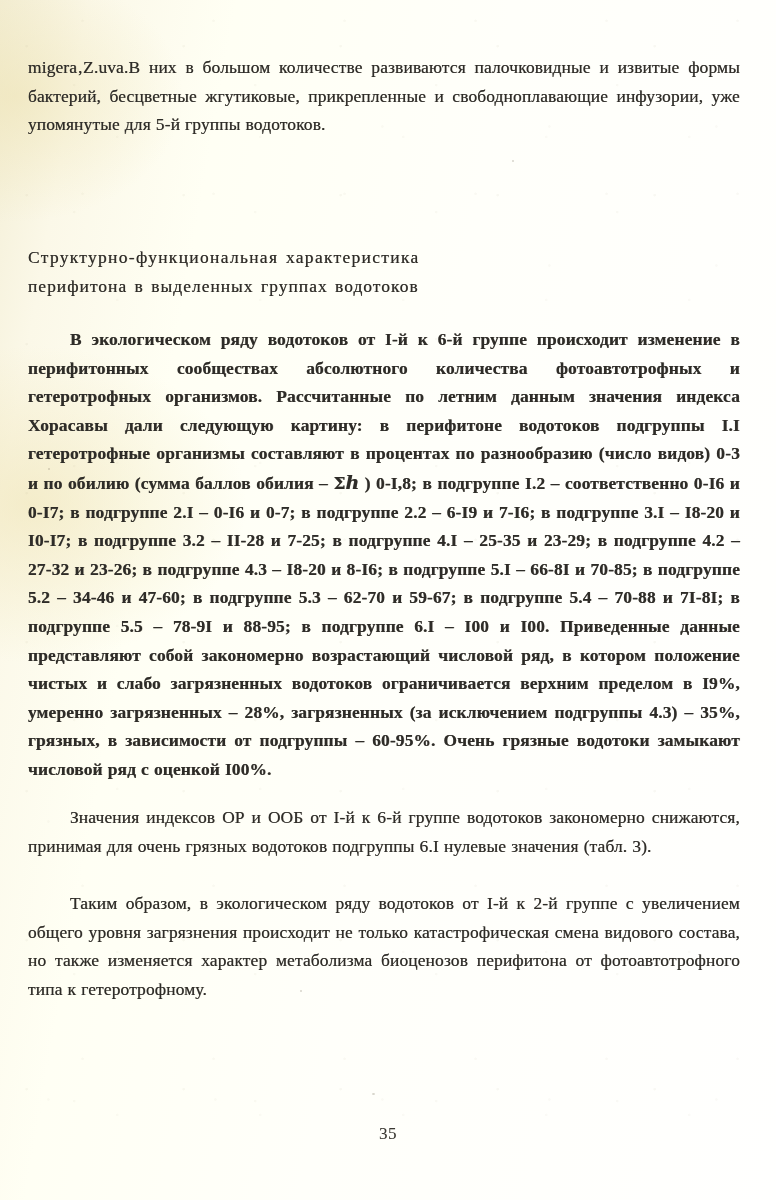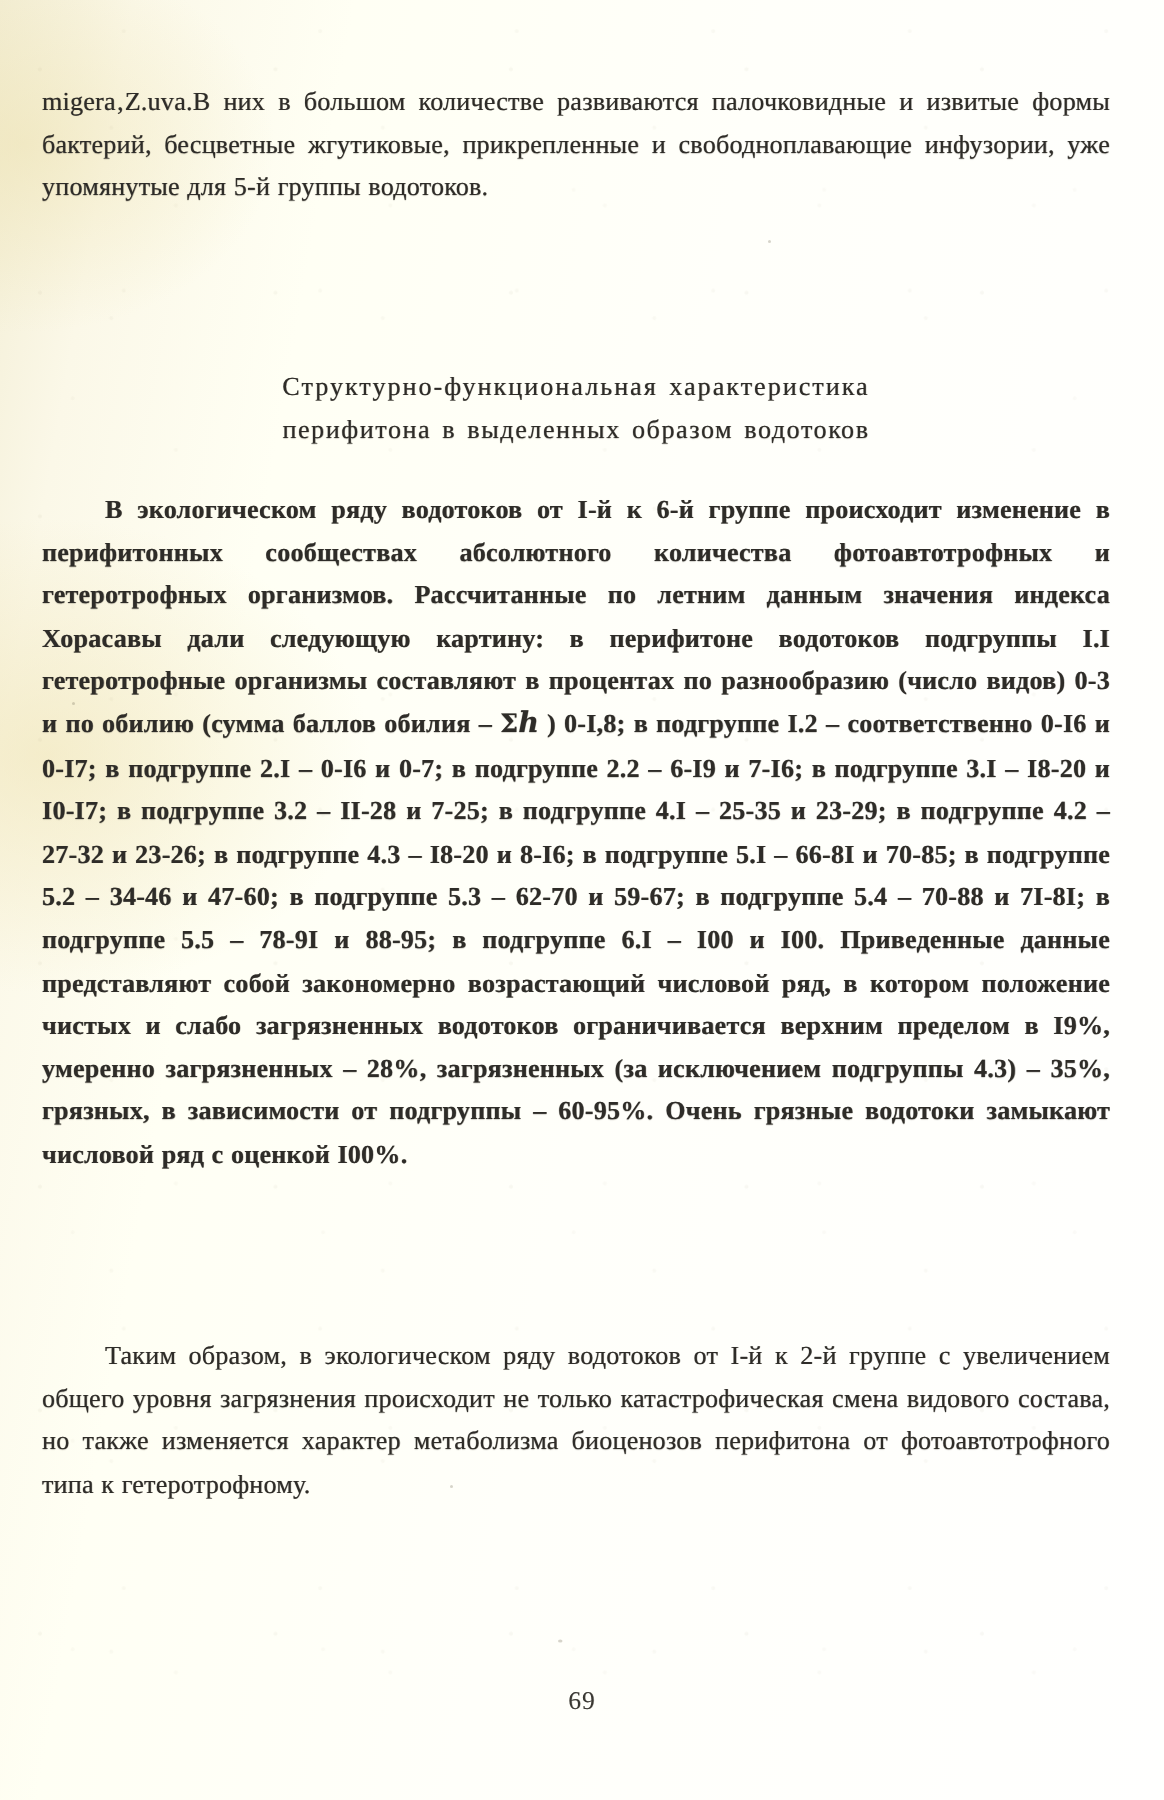--- a/index.html
+++ b/index.html
@@ -66,21 +66,20 @@
     text-indent: 0;
   }
   p.indent {
     text-indent: 42px;
   }
   .heading {
     position: absolute;
     left: 28px;
     width: 712px;
     top: 243px;
-    text-align: center;
   }
   .heading .hline {
     font-family: "Liberation Serif", serif;
     font-size: 17.4px;
     line-height: 29px;
     color: #2e2c28;
     letter-spacing: 1.35px;
     word-spacing: 2px;
     text-shadow:
       0.35px 0 0 rgba(60,56,48,.40),
@@ -135,34 +134,37 @@
 
   <div id="content">
 
     <div class="textblock blk-1">
       <p class="para lead">migera‚Z.uva.В них в большом количестве развиваются палочковидные и извитые формы бактерий, бесцветные жгутиковые, прикрепленные и свободноплавающие инфузории, уже упомянутые для 5-й группы водотоков.</p>
     </div>
 
 
     <div class="heading">
       <div class="hline">Структурно-функциональная характеристика</div>
-      <div class="hline second">перифитона в выделенных образом водотоков</div>
+      <div class="hline second">перифитона в выделенных группах водотоков</div>
     </div>
 
     <div class="textblock blk-3">
       <p class="para indent"><span>В экологическом ряду водотоков от I-й к 6-й группе происходит изменение в перифитонных сообществах абсолютного количества фотоавтотрофных и гетеротрофных организмов. Рассчитанные по летним данным значения индекса Хорасавы дали следующую картину: в перифитоне водотоков подгруппы I.I гетеротрофные организмы составляют в процентах по разнообразию (число видов) 0-3 и по обилию (сумма баллов обилия – </span><span class="sigma"><span>Σ</span><span class="hsym">h</span></span><span> ) 0-I,8; в подгруппе I.2 – соответственно 0-I6 и 0-I7; в подгруппе 2.I – 0-I6 и 0-7; в подгруппе 2.2 – 6-I9 и 7-I6; в подгруппе 3.I – I8-20 и I0-I7; в подгруппе 3.2 – II-28 и 7-25; в подгруппе 4.I – 25-35 и 23-29; в подгруппе 4.2 – 27-32 и 23-26; в подгруппе 4.3 – I8-20 и 8-I6; в подгруппе 5.I – 66-8I и 70-85; в подгруппе 5.2 – 34-46 и 47-60; в подгруппе 5.3 – 62-70 и 59-67; в подгруппе 5.4 – 70-88 и 7I-8I; в подгруппе 5.5 – 78-9I и 88-95; в подгруппе 6.I – I00 и I00. Приведенные данные представляют собой закономерно возрастающий числовой ряд, в котором положение чистых и слабо загрязненных водотоков ограничивается верхним пределом в I9%, умеренно загрязненных – 28%, загрязненных (за исключением подгруппы 4.3) – 35%, грязных, в зависимости от подгруппы – 60-95%. Очень грязные водотоки замыкают числовой ряд с оценкой I00%.</span></p>
     </div>
 
+    <div class="textblock blk-4">
+      <p class="para indent">Значения индексов ОР и ООБ от I-й к 6-й группе водотоков закономерно снижаются, принимая для очень грязных водотоков подгруппы 6.I нулевые значения (табл. 3).</p>
+    </div>
 
     <div class="textblock blk-5">
       <p class="para indent">Таким образом, в экологическом ряду водотоков от I-й к 2-й группе с увеличением общего уровня загрязнения происходит не только катастрофическая смена видового состава, но также изменяется характер метаболизма биоценозов перифитона от фотоавтотрофного типа к гетеротрофному.</p>
     </div>
 
     <div class="speck" style="left:350px; top:100px; width:2px; height:2px;"></div>
     <div class="speck" style="left:512px; top:160px; width:2px; height:2px;"></div>
     <div class="speck" style="left:48px;  top:468px; width:2px; height:2px;"></div>
     <div class="speck" style="left:300px; top:990px; width:2px; height:2px;"></div>
     <div class="speck" style="left:372px; top:1093px; width:3px; height:2px;"></div>
 
-    <div id="pagenum">69</div>
+    <div id="pagenum">35</div>
 
   </div>
 </div>
 
 </body></html>

